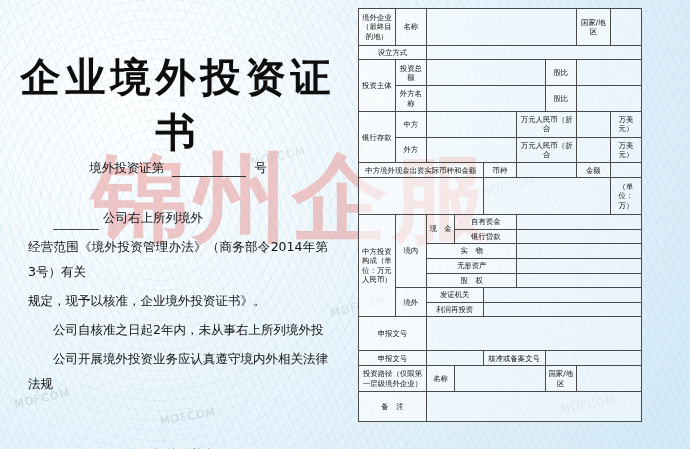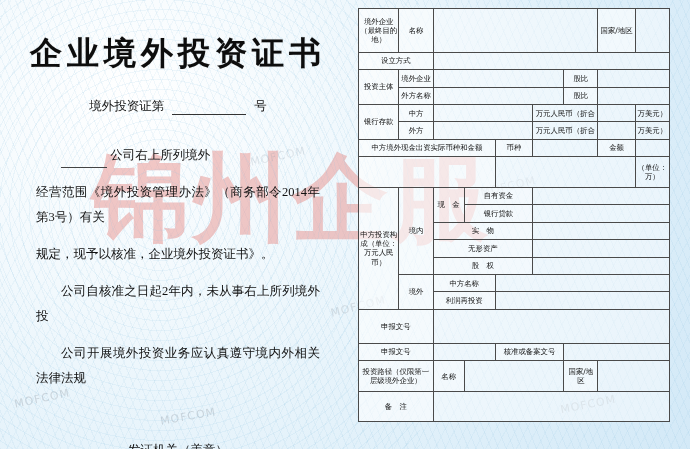--- a/index.html
+++ b/index.html
@@ -65,30 +65,29 @@
   .wm-s6 { left:560px; top:398px; transform:rotate(-11deg); }
 
   
   #left {
     position:absolute; left:0; top:0; width:356px; height:449px;
     padding:0 14px;
     color:#111;
     z-index:3;
   }
   #title {
-    margin-top:32px;
+    margin-top:50px;
     text-align:center;
-    font-size:32px;
+    font-size:40px;
     font-weight:bold;
     letter-spacing:5px;
     color:#0d0d0d;
     text-shadow:0 0 1px rgba(0,0,0,0.25);
   }
   #subline {
-    margin-top:22px;
     display:flex;
     justify-content:center;
     align-items:flex-end;
     gap:8px;
     font-size:12.5px;
     color:#111;
   }
   #subline .blank {
     display:inline-block;
     width:74px;
@@ -96,37 +95,37 @@
     height:13px;
   }
   #body-text {
     margin-top:28px;
     font-size:12.5px;
     line-height:2.0;
     color:#111;
     text-align:justify;
     padding:0 10px;
   }
-  #body-text p { margin:12px;font-family:Liberation Serif, serif; }
+  #body-text p { margin:4px; }
   #body-text .ind { text-indent:25px; }
   .ul { border-bottom:1px solid #444; display:inline-block; min-width:34px; height:14px; vertical-align:bottom; }
   .ul.w3 { min-width:46px; }
 
   #issuer {
     margin-top:46px;
     text-align:center;
     font-size:12.5px;
     line-height:2.1;
     color:#111;
   }
 
   
   #form {
     position:absolute; left:358px; top:8px;
-    width:312px; height:414px;
+    width:284px; height:414px;
     z-index:3;
   }
   table.frm {
     width:100%; height:100%;
     border-collapse:collapse;
     table-layout:fixed;
     background:rgba(255,255,255,0.45);
   }
   table.frm td {
     border:1px solid #4a4a4a;
@@ -206,21 +205,21 @@
       </tr>
       <tr></tr>
 
       <tr>
         <td class="lbl" colspan="2">设立方式</td>
         <td colspan="7" class="empty"></td>
       </tr>
 
       <tr>
         <td class="lbl" rowspan="2">投资主体</td>
-        <td class="lbl">境外企业</td>
+        <td class="lbl">投资总额</td>
         <td colspan="4" class="empty"></td>
         <td class="lbl">股比</td>
         <td colspan="2" class="empty"></td>
       </tr>
       <tr>
         <td class="lbl">外方名称</td>
         <td colspan="4" class="empty"></td>
         <td class="lbl">股比</td>
         <td colspan="2" class="empty"></td>
       </tr>
@@ -272,21 +271,21 @@
       <tr>
         <td class="lbl" colspan="3">无形资产</td>
         <td colspan="4" class="empty"></td>
       </tr>
       <tr>
         <td class="lbl" colspan="3">股　权</td>
         <td colspan="4" class="empty"></td>
       </tr>
       <tr>
         <td class="lbl" rowspan="2">境外</td>
-        <td class="lbl" colspan="2">中方名称</td>
+        <td class="lbl" colspan="2">发证机关</td>
         <td colspan="5" class="empty"></td>
       </tr>
       <tr>
         <td class="lbl" colspan="2">利润再投资</td>
         <td colspan="5" class="empty"></td>
       </tr>
 
       <tr>
         <td class="lbl" colspan="2" style="height:34px">申报文号</td>
         <td colspan="7" class="empty"></td>

